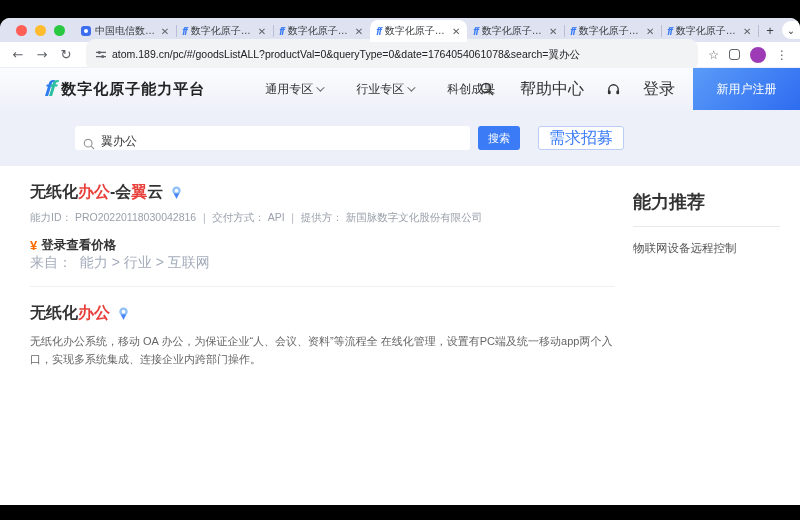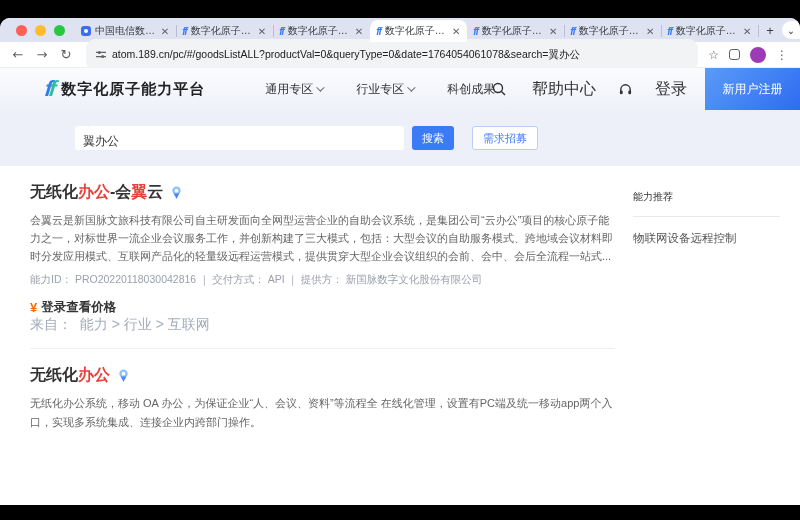--- a/index.html
+++ b/index.html
@@ -45,28 +45,28 @@
   .brand { font-size:15px; font-weight:bold; color:#222; letter-spacing:1px; }
   .nav { display:flex; gap:34px; margin-left:60px; }
   .navitem { font-size:12px; color:#333; display:flex; align-items:center; gap:3px; }
   .chev { width:6px; height:6px; border-right:1.2px solid #666; border-bottom:1.2px solid #666; transform:rotate(45deg) translateY(-2px); }
   .hright { position:absolute; right:0; top:0; height:100%; display:flex; align-items:center; }
   .hsearch { margin-right:26px; }
   .helptext, .logintext { font-size:16px; color:#333; }
   .helptext { margin-right:22px; }
   .headset { margin-right:22px; }
   .logintext { margin-right:18px; }
-  .regbtn { height:100%; width:95px; background:linear-gradient(135deg,#5a9bf8,#2e6cf0); color:#fff; font-size:12px; display:flex; align-items:center; justify-content:center; }
+  .regbtn { height:100%; width:107px; background:linear-gradient(135deg,#5a9bf8,#2e6cf0); color:#fff; font-size:12px; display:flex; align-items:center; justify-content:center; }
 
   
   .searchband { height:56px; background:#edf0f9; display:flex; align-items:center; padding-left:75px; }
-  .searchinput { width:329px; height:24px; background:#fff; border-radius:3px; display:flex; align-items:flex-start; padding:0 8px; gap:6px;flex-direction:column; }
+  .searchinput { width:395px; height:24px; background:#fff; border-radius:3px; display:flex; align-items:flex-end; padding:0 8px; gap:6px; }
   .searchinput .query { font-size:12px; color:#333; }
   .searchbtn { width:42px; height:24px; background:#3b7bf5; color:#fff; font-size:11px; border:none; border-radius:3px; margin-left:8px; }
-  .recruitbtn { height:24px; padding:0 10px; background:#fff; color:#3b7bf5; font-size:11px; border:1px solid #b9cdf5; border-radius:3px; margin-left:18px; }
+  .recruitbtn { height:24px; padding:0 10px; background:#fff; color:#3b7bf5; font-size:16px; border:1px solid #b9cdf5; border-radius:3px; margin-left:18px; }
 
   
   .content { flex:1; background:#fff; overflow:hidden; position:relative; }
   .sitetabs { height:33px; border-bottom:1px solid #ebebeb; display:flex; align-items:stretch; padding-left:30px; gap:58px; }
   .stab { font-size:12.5px; color:#333; display:flex; align-items:center; position:relative; }
   .stab.active { color:#3b7bf5; }
   .stab.active::after { content:""; position:absolute; left:-4px; right:-4px; bottom:0; height:2px; background:#3b7bf5; }
   .main { display:flex; padding:0 10px 0 30px; }
   .results { flex:1; max-width:585px; }
   .summary { font-size:11px; color:#999; margin:14px 0 2px; }
@@ -82,21 +82,21 @@
   .gradebadge .medal { width:11px; height:11px; border-radius:50%; }
   .grade-gold { background:linear-gradient(90deg,#f6c693,#eb9a5d); color:#fff; }
   .grade-gold .medal { background:radial-gradient(circle at 35% 35%,#fff3e0,#f0a867); border:1px solid #fff; }
   .pricerow { display:flex; align-items:center; gap:4px; margin-top:12px; }
   .yen { color:#ff6a00; font-size:13px; font-weight:bold; }
   .pricetext { font-size:12.5px; font-weight:bold; color:#333; }
   .crumb { font-size:14px; color:#a3abba; }
   .divider { height:1px; background:#f0f0f0; margin-top:14px; }
 
   .sidebar { width:165px; padding:24px 0 0 18px; }
-  .sbtitle { font-size:10px; font-weight:normal; color:#333; }
+  .sbtitle { font-size:18px; font-weight:bold; color:#333; }
   .sbdivider { height:1px; background:#e9e9e9; margin:12px 0 14px; }
   .sbitem { font-size:11.5px; color:#555; }
 </style>
 </head>
 <body>
 
 <div class="stage">
   <div class="window">
 
     <div class="tabbar">
@@ -218,21 +218,20 @@
 
           <div class="card">
             <div class="titlerow">
               <span class="ctitle"><span>无纸化</span><span class="hl">办公</span><span>-会</span><span class="hl">翼</span><span>云</span></span>
               <svg class="badgeicon" width="15" height="15" viewBox="0 0 16 16">
                 <circle cx="8" cy="6" r="4.5" fill="#8fc0f8"></circle>
                 <circle cx="8" cy="6" r="2" fill="#fff"></circle>
                 <path d="M5 9 L8 15 L11 9 Z" fill="#4a86f7"></path>
               </svg>
             </div>
-            <div class="cdesc">会翼云是新国脉文旅科技有限公司自主研发面向全网型运营企业的自助会议系统，是集团公司“云办公”项目的核心原子能力之一，对标世界一流企业会议服务工作，并创新构建了三大模式，包括：大型会议的自助服务模式、跨地域会议材料即时分发应用模式、互联网产品化的轻量级远程运营模式，提供贯穿大型企业会议组织的会前、会中、会后全流程一站式...</div>
             <div class="cmeta">能力ID：  PRO20220118030042816  ｜ 交付方式：  API  ｜ 提供方：  新国脉数字文化股份有限公司</div>
             <div class="pricerow">
               <span class="yen">¥</span>
               <span class="pricetext">登录查看价格</span>
             </div>
             <div class="crumb"><span>来自：</span>&nbsp;&nbsp;<span>能力 &gt; 行业 &gt; 互联网</span></div>
             <div class="divider"></div>
           </div>
 
           <div class="card">

